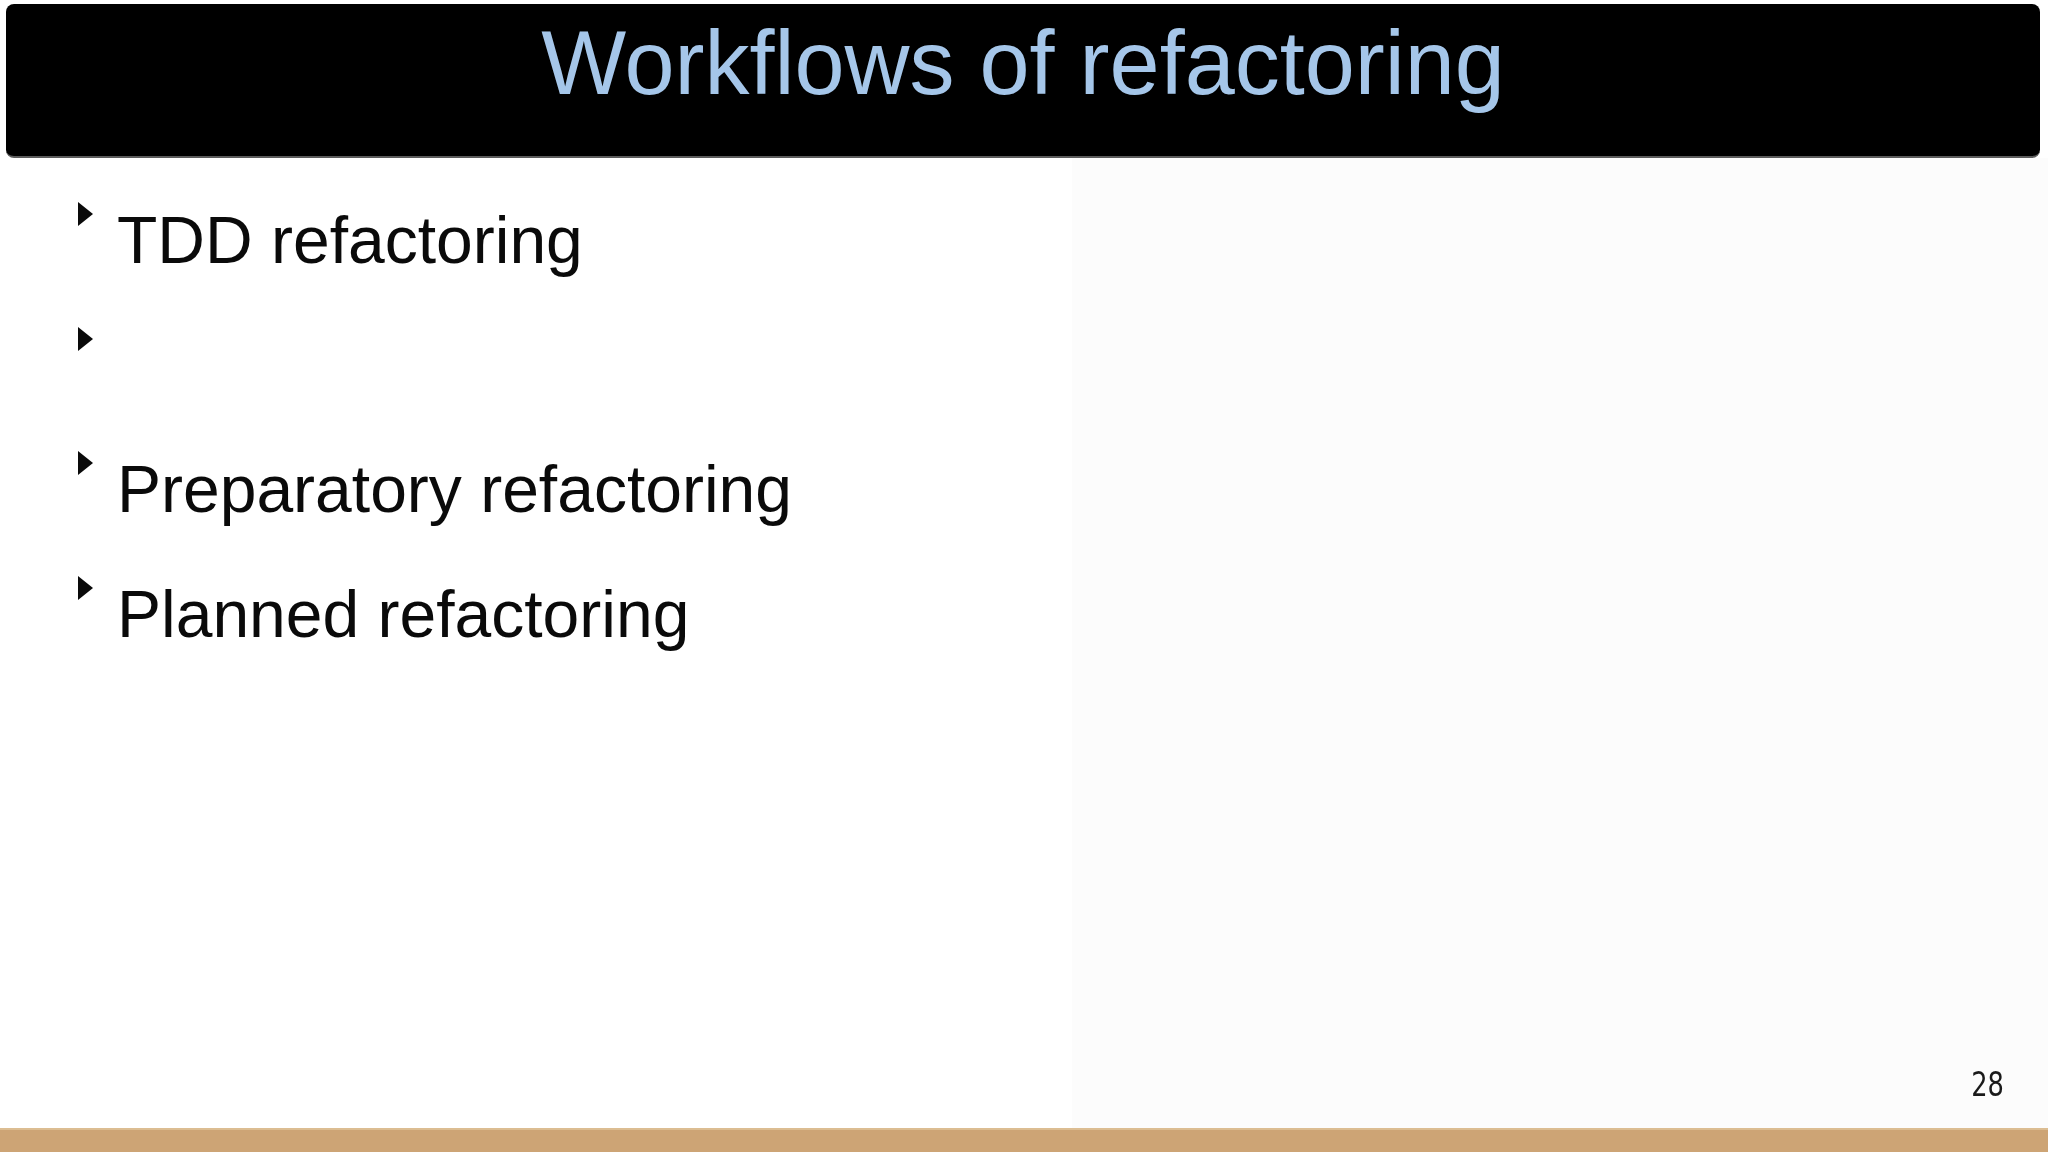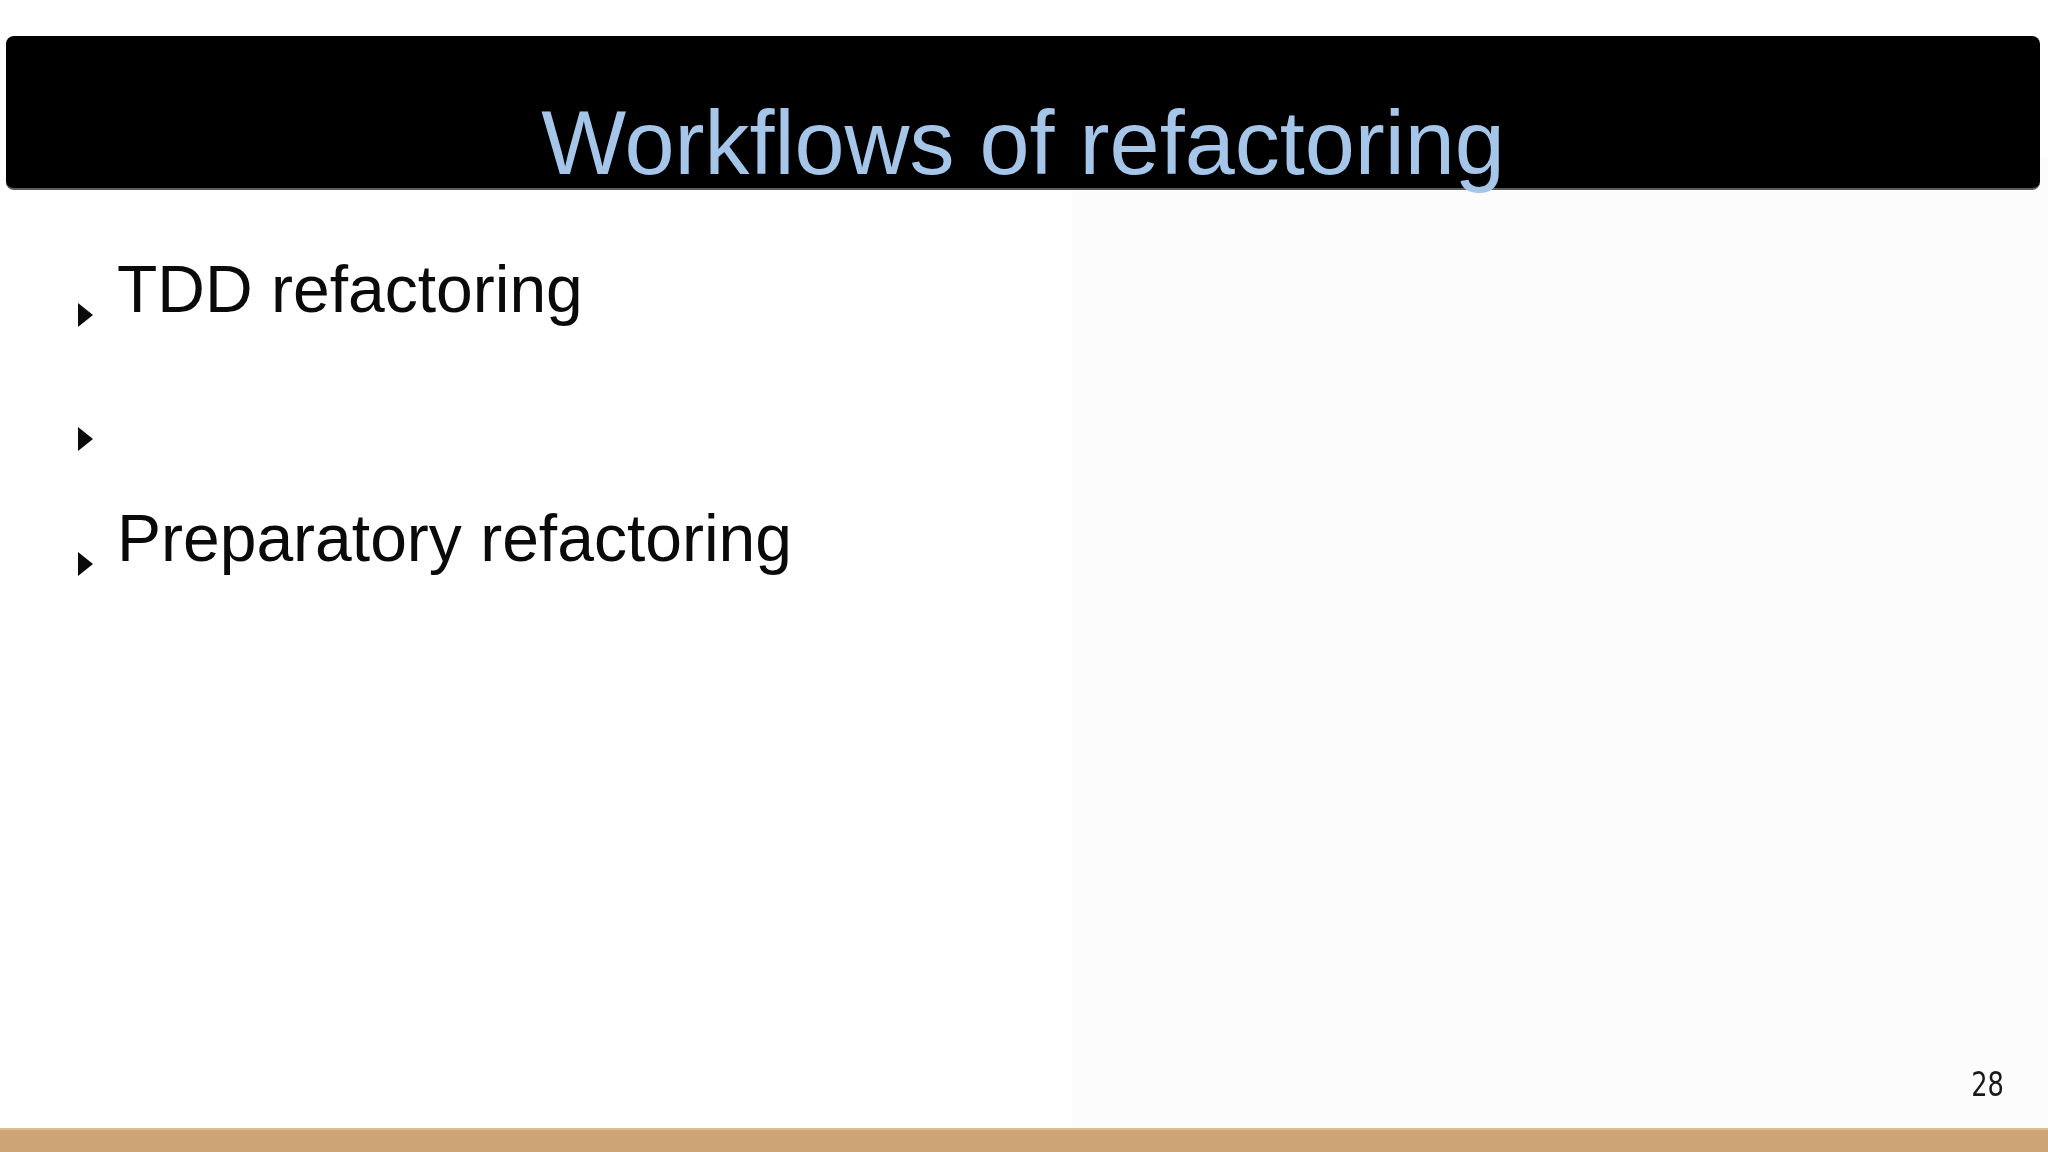--- a/index.html
+++ b/index.html
@@ -29,23 +29,22 @@
   .title-bar {
     position: absolute;
     left: 6px;
     right: 8px;
     top: 4px;
     height: 152px;
     background: var(--title-bar-bg, #000000);
     border-bottom: 2px solid var(--title-bar-edge, #5c5c5c);
     border-radius: 8px;
     display: flex;
-    align-items: flex-end;
+    align-items: flex-start;
     justify-content: center;
-    margin-top: 32px;
   }
   .slide-title {
     color: var(--title-text, #a5c6e9);
     font-size: 90px;
     font-weight: 400;
     line-height: 1;
     padding-top: 14px;
     white-space: nowrap;
   }
 
@@ -54,21 +53,21 @@
     position: absolute;
     left: 78px;
     top: 202px;
     margin: 0;
     padding: 0;
     list-style: none;
   }
   .bullets li {
     height: 124.6px;
     display: flex;
-    align-items: flex-end;
+    align-items: flex-start;
     font-size: 66px;
     color: var(--bullet-text, #0a0a0a);
     white-space: nowrap;
   }
   .tri {
     width: 0;
     height: 0;
     border-left: 15px solid var(--bullet-text, #0a0a0a);
     border-top: 12px solid transparent;
     border-bottom: 12px solid transparent;
@@ -116,19 +115,23 @@
       <span class="tri"></span>
       <span>TDD refactoring</span>
     </li>
     <li>
       <span class="tri"></span>
     </li>
     <li>
       <span class="tri"></span>
       <span>Preparatory refactoring</span>
     </li>
+    <li>
+      <span class="tri"></span>
+      <span>Planned refactoring</span>
+    </li>
   </ul>
 
   <div class="page-number">28</div>
 
   <div class="footer-bar"></div>
 
 </div>
 
 </body></html>

